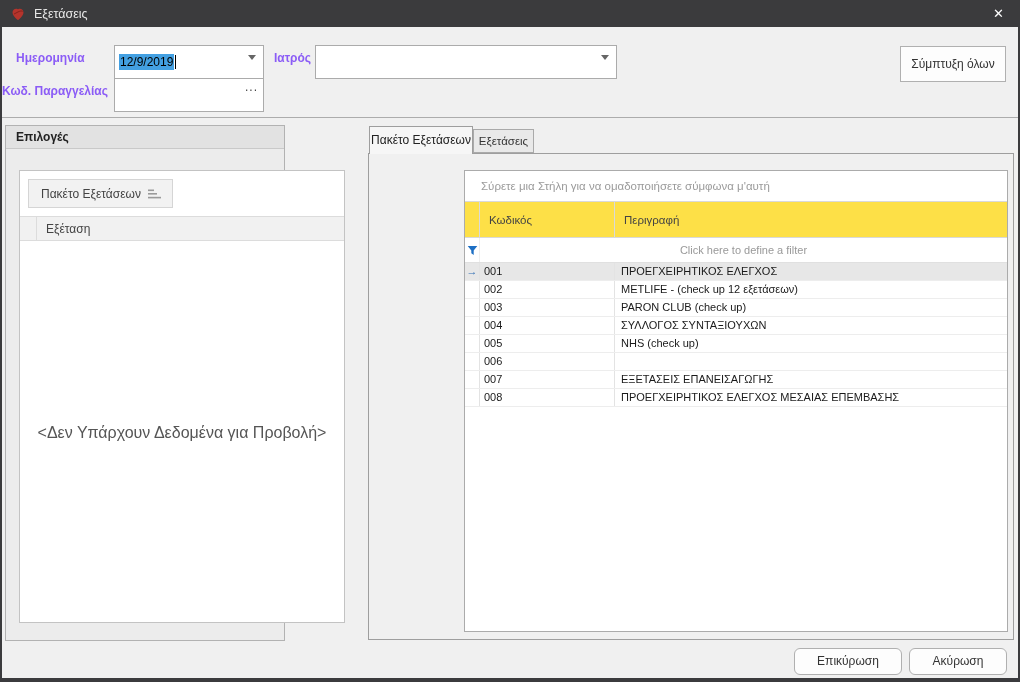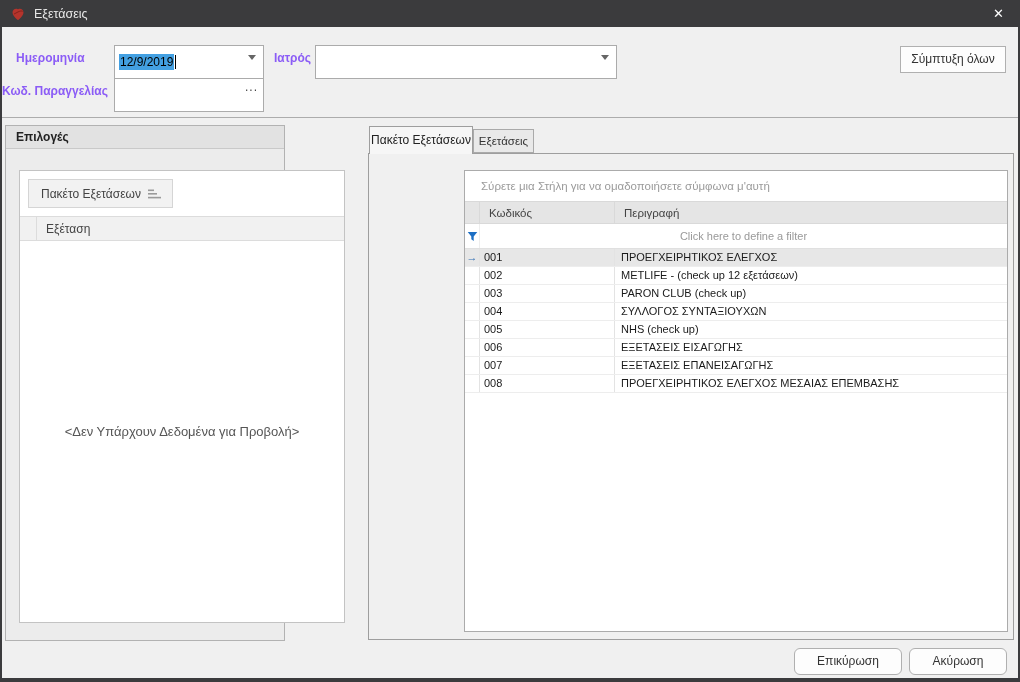--- a/index.html
+++ b/index.html
@@ -67,21 +67,21 @@
   .group-btn svg { margin-left: auto; }
   .left-colhdr {
     position: absolute; left: 0; right: 0; top: 45px; height: 25px;
     background: #f1f1f1; border-top: 1px solid #dcdcdc; border-bottom: 1px solid #dcdcdc;
     display: flex; align-items: stretch; font-size: 12px; color: #444;
   }
   .left-colhdr .ind { width: 17px; border-right: 1px solid #dcdcdc; }
   .left-colhdr .name { display:flex; align-items:center; padding-left: 9px; }
   .empty-text {
     position: absolute; left: 0; right: 0; top: 253px; text-align: center;
-    font-size: 13px; color: #555;
+    font-size: 16px; color: #555;
   }
 
   
   .tab-active {
     position: absolute; left: 367px; top: 126px; width: 104px; height: 28px; z-index: 3;
     background: #f6f6f6; border: 1px solid #9e9e9e; border-bottom: none;
     font-size: 12px; color: #222; text-align: center; line-height: 26px;
   }
   .tab-inactive {
     position: absolute; left: 471px; top: 129px; width: 61px; height: 24px; z-index: 1;
@@ -105,21 +105,21 @@
   
   .grid {
     position: absolute; left: 462px; top: 170px; width: 544px; height: 462px;
     background: #fff; border: 1px solid #ababab; z-index: 4; overflow: hidden;
   }
   .grid .groupbar {
     height: 31px; border-bottom: 1px solid #d9d9d9; background: #fff;
     font-size: 11.5px; color: #9b9b9b; line-height: 30px; padding-left: 16px;
   }
   .grid .hdr {
-    display: flex; height: 22px; background: #e5e5e5; border-bottom: 1px solid #d9d9d9;
+    display: flex; height: 36px; background: #fde047; border-bottom: 1px solid #d9d9d9;
     font-size: 11.5px; color: #444;
   }
   .grid .hdr .ind { width: 15px; border-right: 1px solid #d9d9d9; }
   .grid .hdr .code { width: 135px; border-right: 1px solid #d9d9d9; display:flex; align-items:center; padding-left: 9px; }
   .grid .hdr .desc { flex: 1; display:flex; align-items:center; padding-left: 9px; }
   .filterrow {
     display: flex; height: 25px; border-bottom: 1px solid #e0e0e0; background: #fff;
     font-size: 11px; color: #999;
   }
   .filterrow .ind { width: 15px; display:flex; align-items:center; justify-content:center; border-right: 1px solid #eee; }
@@ -166,21 +166,21 @@
     <span></span>
     <span class="dd-arrow"></span>
   </div>
 
   <span class="lbl" style="left:0; top:84px;">Κωδ. Παραγγελίας</span>
   <div class="combo" style="left:112px; top:78px; width:150px;">
     <span></span>
     <span class="ellipsis-btn">...</span>
   </div>
 
-  <button class="btn" style="left:898px; top:46px; width:106px; height:27px;">Σύμπτυξη όλων</button>
+  <button class="btn" style="left:898px; top:46px; width:106px; height:36px;">Σύμπτυξη όλων</button>
 
   <div class="top-divider"></div>
 
   <div class="left-panel">
     <div class="left-header">Επιλογές</div>
     <div class="left-listbox">
       <div class="group-btn">
         <span>Πακέτο Εξετάσεων</span>
         <svg width="15" height="12" viewBox="0 0 15 12">
           <rect x="1" y="1.5" width="6" height="1.6" fill="#9a9a9a"></rect>
@@ -244,21 +244,20 @@
           <div class="cell desc">ΣΥΛΛΟΓΟΣ ΣΥΝΤΑΞΙΟΥΧΩΝ</div>
         </div>
         <div class="trow">
           <div class="cell ind"></div>
           <div class="cell code">005</div>
           <div class="cell desc">NHS (check up)</div>
         </div>
         <div class="trow">
           <div class="cell ind"></div>
           <div class="cell code">006</div>
-          <div class="cell desc">ΕΞΕΤΑΣΕΙΣ ΕΙΣΑΓΩΓΗΣ</div>
         </div>
         <div class="trow">
           <div class="cell ind"></div>
           <div class="cell code">007</div>
           <div class="cell desc">ΕΞΕΤΑΣΕΙΣ ΕΠΑΝΕΙΣΑΓΩΓΗΣ</div>
         </div>
         <div class="trow">
           <div class="cell ind"></div>
           <div class="cell code">008</div>
           <div class="cell desc">ΠΡΟΕΓΧΕΙΡΗΤΙΚΟΣ ΕΛΕΓΧΟΣ ΜΕΣΑΙΑΣ ΕΠΕΜΒΑΣΗΣ</div>

